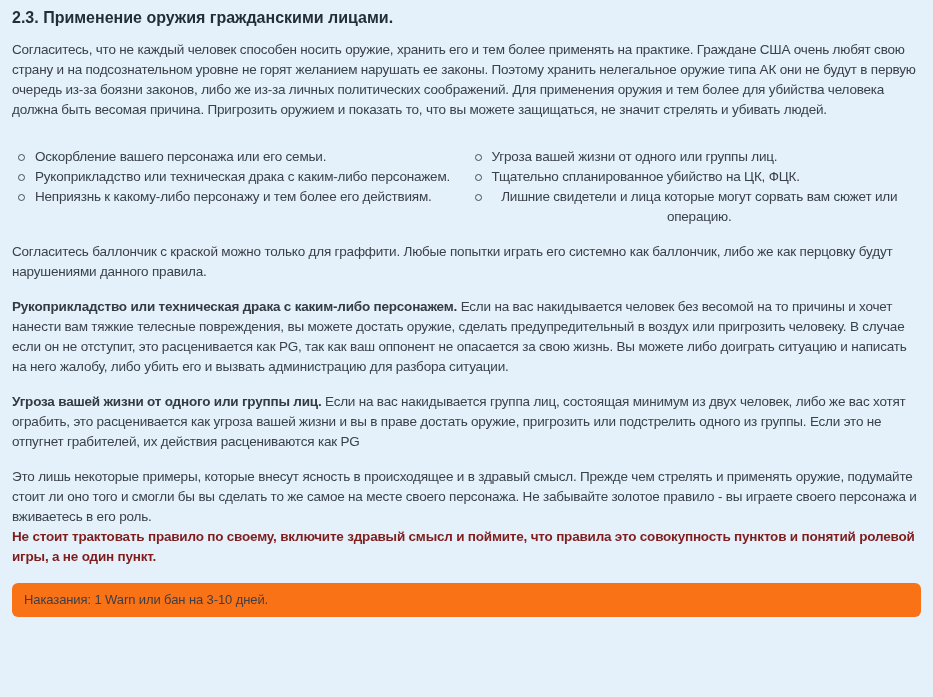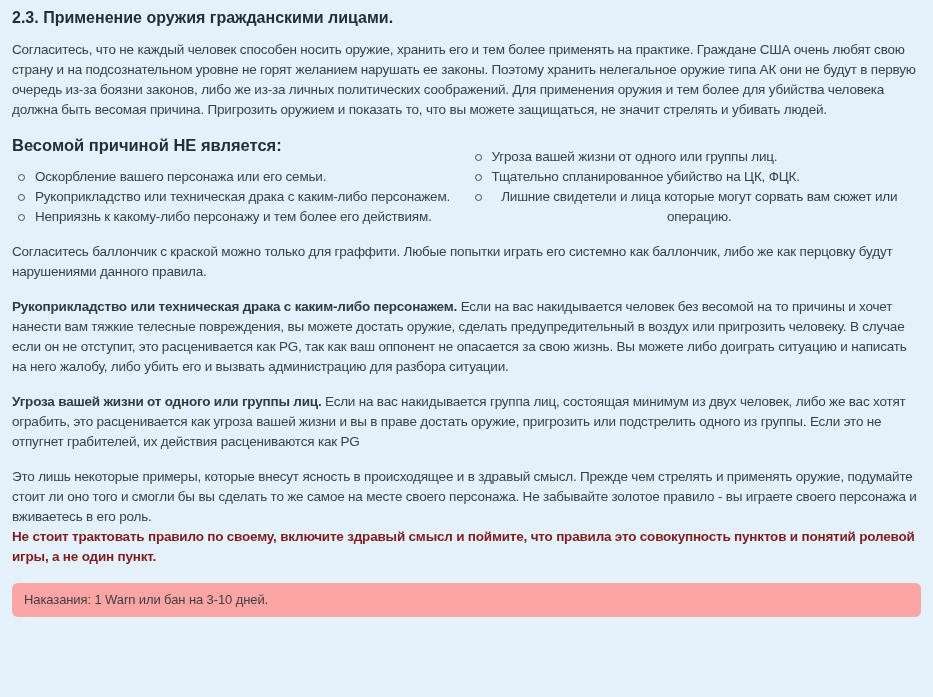--- a/index.html
+++ b/index.html
@@ -77,41 +77,40 @@
     font-weight: 700;
     color: #323a42;
   }
   strong.block-note {
     display: block;
     font-weight: 700;
     color: #7f1d1d;
   }
   .punishment {
     margin: 16px 0 0 0;
-    background: #fca5a5;
+    background: #f97316;
     border-radius: 6px;
     padding: 8px 12px;
     font-size: 13px;
     line-height: 18px;
     color: #3e3e44;
     letter-spacing: -0.1px;
   }
 </style>
 </head>
 <body>
 
 <div class="page">
 
   <h1 class="page-title">2.3. Применение оружия гражданскими лицами.</h1>
 
   <p class="body first">Согласитесь, что не каждый человек способен носить оружие, хранить его и тем более применять на практике. Граждане США очень любят свою страну и на подсознательном уровне не горят желанием нарушать ее законы. Поэтому хранить нелегальное оружие типа АК они не будут в первую очередь из-за боязни законов, либо же из-за личных политических соображений. Для применения оружия и тем более для убийства человека должна быть весомая причина. Пригрозить оружием и показать то, что вы можете защищаться, не значит стрелять и убивать людей.</p>
 
   <div class="columns">
     <div class="col left">
-      <h2 class="col-heading">Весомой причиной НЕ является:</h2>
       <ul class="reason-list">
         <li>
           <span class="bullet"></span>
           <span>Оскорбление вашего персонажа или его семьи.</span>
         </li>
         <li>
           <span class="bullet"></span>
           <span>Рукоприкладство или техническая драка с каким-либо персонажем.</span>
         </li>
         <li>

